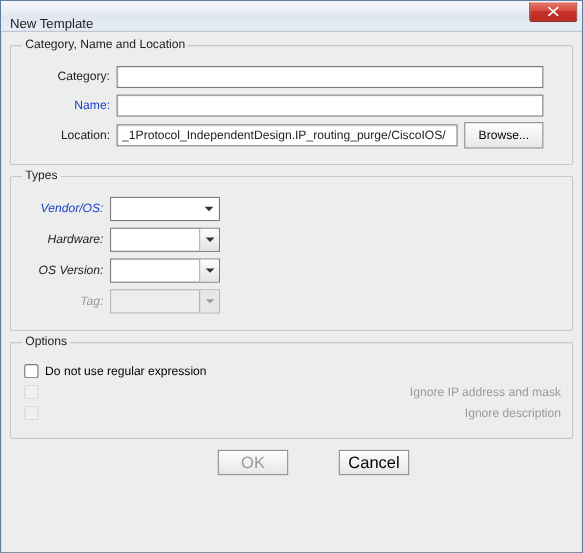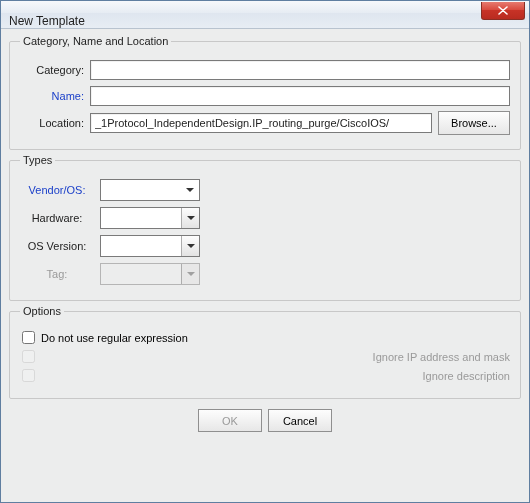--- a/index.html
+++ b/index.html
@@ -64,21 +64,21 @@
     background: #eceded;
   }
   legend {
     padding: 0 3px;
     color: #222;
     font-size: 11px;
   }
   .form-row {
     display: flex;
     align-items: center;
-    margin: 4px 0;
+    margin: 4px 16px;
     min-height: 22px;
   }
   .form-row .lbl {
     width: 70px;
     text-align: right;
     padding-right: 6px;
     color: #222;
     font-size: 11px;
   }
   .form-row .lbl.req {
@@ -108,24 +108,25 @@
     padding: 2px;
   }
   .types-row {
     display: flex;
     align-items: center;
     margin: 4px 0;
     min-height: 24px;
   }
   .types-row .lbl {
     width: 80px;
-    text-align: center;
+    text-align: right;
     padding-right: 6px;
     color: #222;
     font-size: 11px;
+    font-style: italic;
   }
   .types-row .lbl.req { color: #1a3fc9; }
   .types-row .lbl.dis { color: #9a9a9a; }
   .combo {
     width: 100px;
     height: 22px;
     border: 1px solid #7a7a7a;
     background: #fff;
     display: flex;
     align-items: stretch;
@@ -178,23 +179,24 @@
     display: flex;
     justify-content: center;
     gap: 6px;
     padding: 6px 0 2px 0;
   }
   .btnbar button {
     width: 64px;
     height: 23px;
     border: 1px solid #8f8f8f;
     background: linear-gradient(to bottom, #fdfdfd, #e7e7e7);
-    font-size: 11px;
+    font-size: 15px;
     cursor: pointer;
     padding: 0;
+    margin-left: 40px;
   }
   .btnbar button:disabled {
     color: #9a9a9a;
     cursor: default;
   }
 </style>
 </head>
 <body>
 
 <div class="window">

